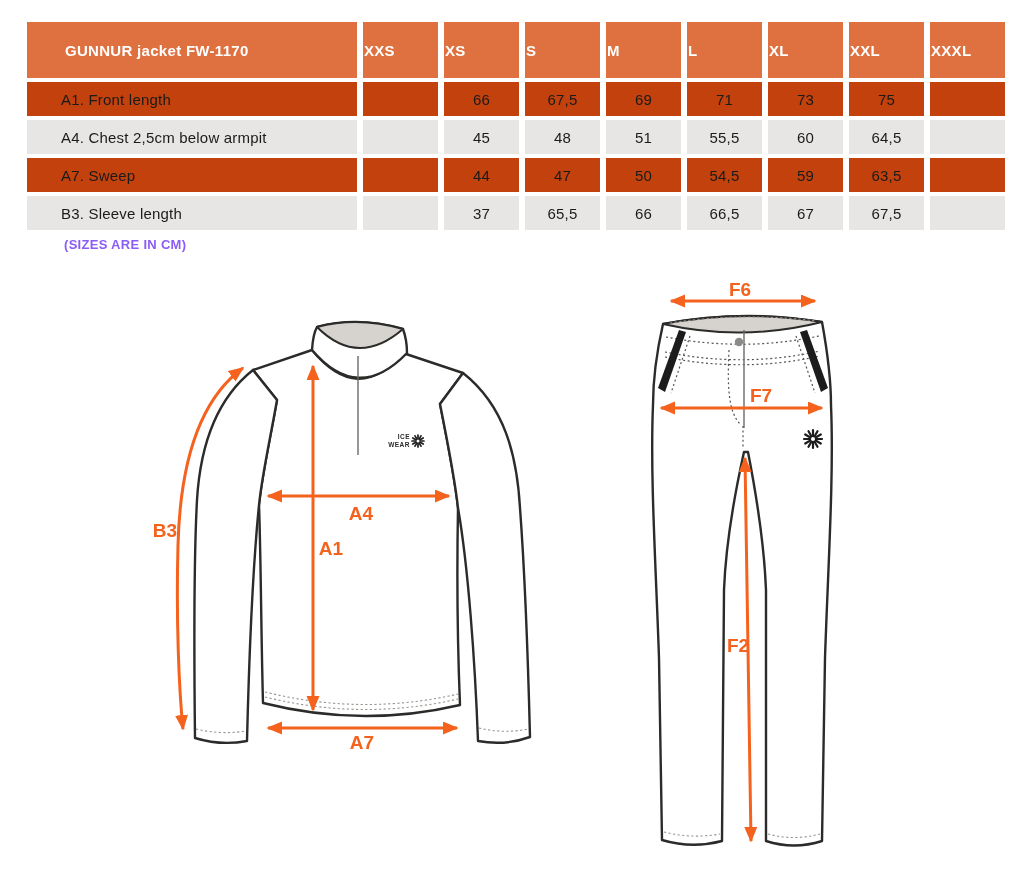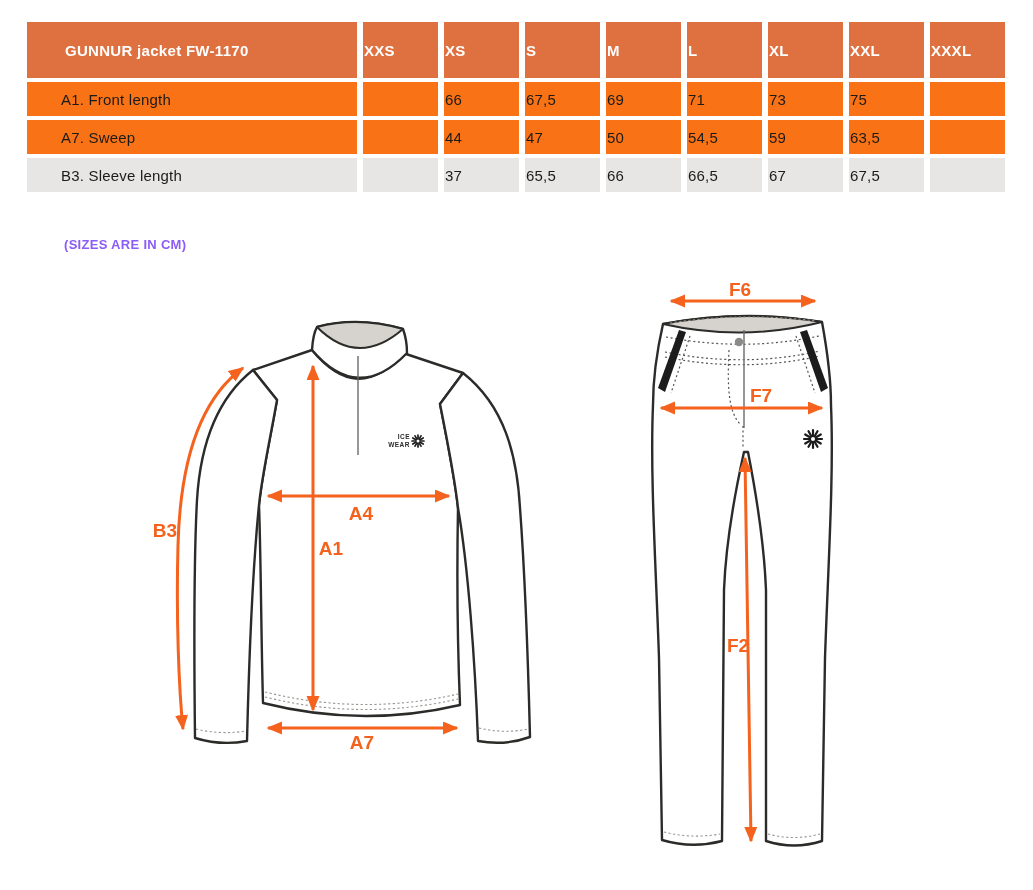--- a/index.html
+++ b/index.html
@@ -13,24 +13,24 @@
     border-collapse:separate;border-spacing:6px 4px;table-layout:fixed;
   }
   col.c-label{width:330px;}
   col.c-size{width:75px;}
   .size-table th{
     background:#DF7140;color:#ffffff;font-size:15px;font-weight:bold;
     height:54px;text-align:left;letter-spacing:.3px;
   }
   .size-table th.label{text-align:left;padding-left:38px;}
   .size-table td{
-    height:32px;text-align:left;font-size:15px;color:#1b1b19;letter-spacing:.2px;
+    height:32px;text-align:center;font-size:15px;color:#1b1b19;letter-spacing:.2px;
   }
   .size-table td.label{text-align:left;padding-left:34px;}
-  .size-table tr.dark td{background:#f97316;}
+  .size-table tr.dark td{background:#c2410c;}
   .size-table tr.light td{background:#E7E6E4;}
   
   .units-note{
     position:absolute;left:64px;top:237px;color:#8b5cf6;
     font-size:13px;letter-spacing:.3px;font-weight:bold;
   }
   
   svg.diagram{position:absolute;left:0;top:0;}
   .outline{fill:#ffffff;stroke:#2b2b29;stroke-width:2.4;stroke-linejoin:round;stroke-linecap:round;}
   .grayfill{fill:#D6D3CF;stroke:#2b2b29;stroke-width:2;stroke-linejoin:round;}
@@ -79,20 +79,31 @@
       <td class="label">A1. Front length</td>
       <td></td>
       <td>66</td>
       <td>67,5</td>
       <td>69</td>
       <td>71</td>
       <td>73</td>
       <td>75</td>
       <td></td>
     </tr>
+    <tr class="light">
+      <td class="label">A4. Chest 2,5cm below armpit</td>
+      <td></td>
+      <td>45</td>
+      <td>48</td>
+      <td>51</td>
+      <td>55,5</td>
+      <td>60</td>
+      <td>64,5</td>
+      <td></td>
+    </tr>
     <tr class="dark">
       <td class="label">A7. Sweep</td>
       <td></td>
       <td>44</td>
       <td>47</td>
       <td>50</td>
       <td>54,5</td>
       <td>59</td>
       <td>63,5</td>
       <td></td>

